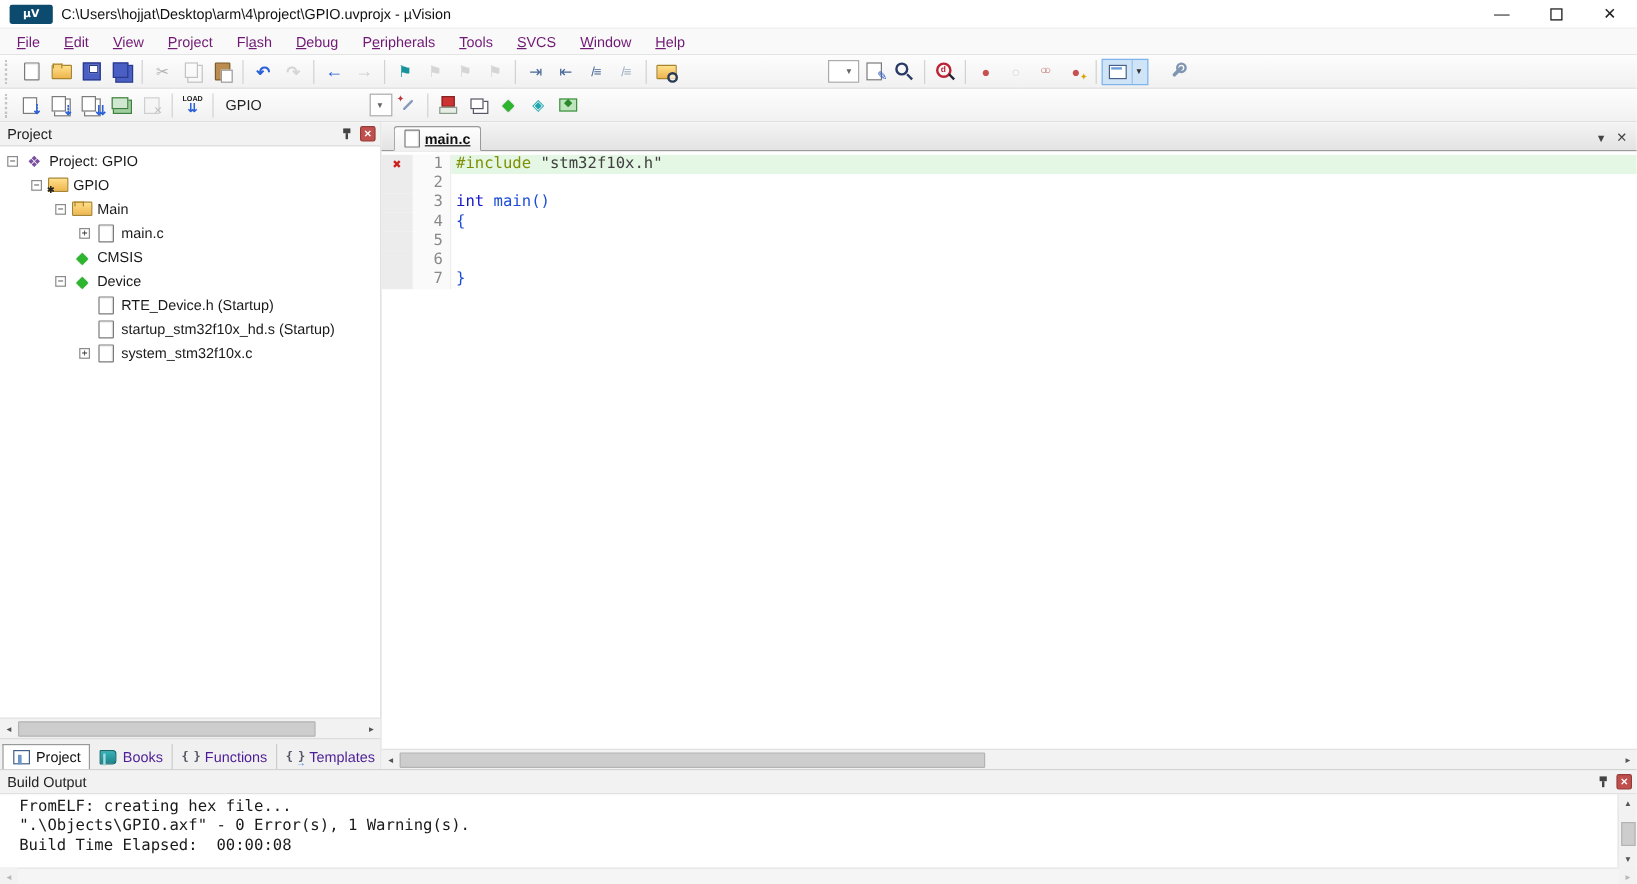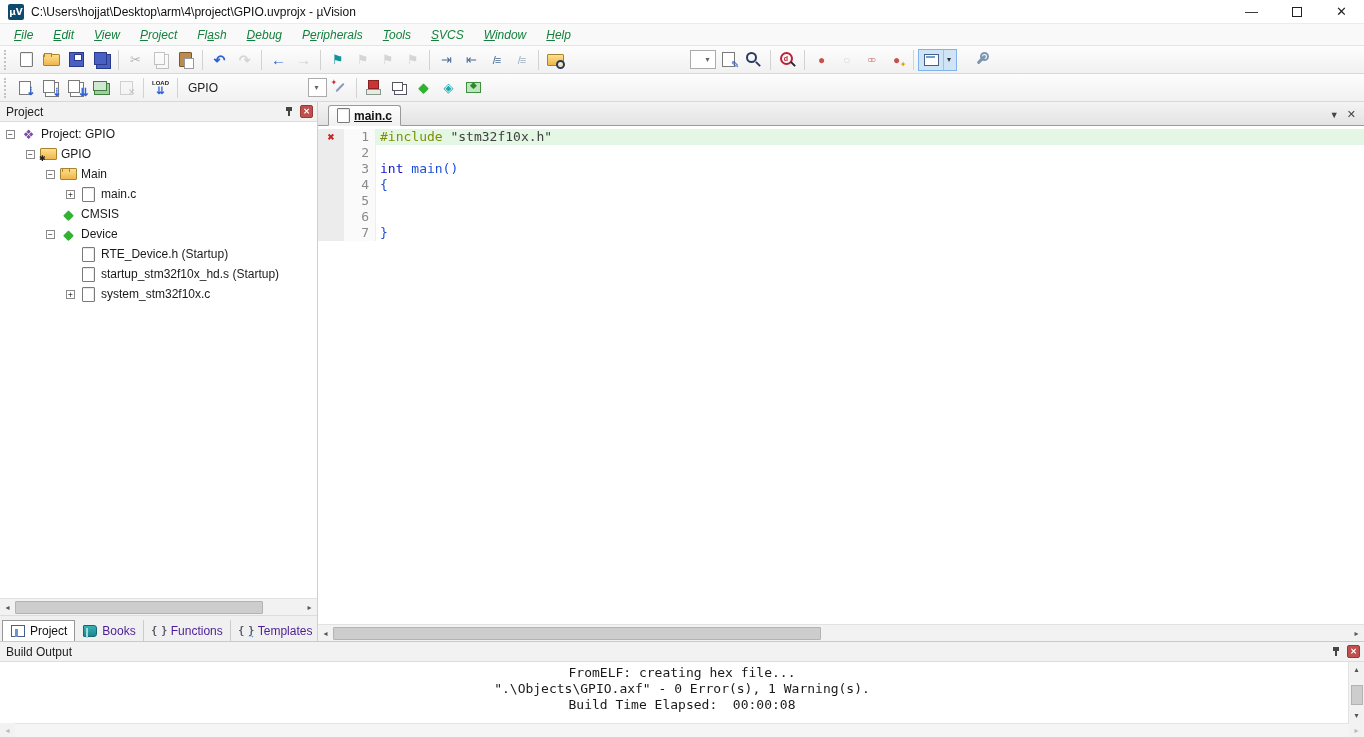--- a/index.html
+++ b/index.html
@@ -2,32 +2,32 @@
 <html><head>
 <meta charset="utf-8">
 <style>
   * { box-sizing: border-box; margin: 0; padding: 0; }
   html,body { width:1364px; height:737px; overflow:hidden; }
   body { font-family:"Liberation Sans", sans-serif; font-size:12px; color:#1a1a1a; background:#fff; }
   #app { width:1364px; height:737px; display:flex; flex-direction:column; background:#fff; }
 
   
   #titlebar { height:24px; display:flex; align-items:center; background:#fff; border-bottom:1px solid #ececec; }
-  #logo { width:16px; height:16px; margin:0 7px 0 8px; background:#0c4a6e; color:#fff; border-radius:2px;
+  #logo { width:36px; height:16px; margin:0 7px 0 8px; background:#0c4a6e; color:#fff; border-radius:2px;
           font:bold 9px/16px "DejaVu Sans",sans-serif; text-align:center; }
   #title { font-size:12px; color:#111; }
   #wincontrols { margin-left:auto; display:flex; height:100%; }
   .wc { width:45px; height:100%; display:flex; align-items:center; justify-content:center; color:#222; font-size:13px; }
   .resto { position:relative; width:10px; height:10px; }
   .resto::before { content:""; position:absolute; right:0; top:0; width:8px; height:8px; border:1px solid #222; }
   .resto::after  { content:""; position:absolute; left:0; bottom:0; width:8px; height:8px; border:1px solid #222; background:#fff; }
 
   
   #menubar { height:22px; display:flex; align-items:center; background:#f9f9f9; border-bottom:1px solid #e4e4e4; padding-left:4px; }
-  .menu-item { padding:3px 10px; color:#15803d; cursor:default;font-style:italic; }
+  .menu-item { padding:3px 10px; color:#701a75; cursor:default; }
   .menu-item u { text-decoration:underline; }
 
   
   .tbar { height:28px; display:flex; align-items:center; background:linear-gradient(#fdfdfd,#f1f1f1);
           border-bottom:1px solid #d8d8d8; padding-left:2px; }
   .tbar::before { content:""; width:3px; height:20px; margin:0 5px 0 2px; border-left:2px dotted #c3c3c3; }
   .tsep { width:1px; height:20px; background:#d2d2d2; margin:0 4px; flex:none; }
   .tspace { flex:none; }
   .tbtn { width:25px; height:24px; border:none; background:transparent; display:flex; align-items:center; justify-content:center; flex:none; }
   .tbtn.dis { opacity:.42; filter:grayscale(.9); }
@@ -184,21 +184,21 @@
   .errx { color:#cc2222; font-weight:bold; font-size:12px; line-height:12px; }
   .cnum { width:32px; flex:none; background:#fafafa; color:#8a8a8a; text-align:right; padding-right:6px; border-right:1px solid #eee; }
   .ctext { flex:1; padding-left:4px; color:#1a1a1a; }
   .ctext.hl { background:#e4f6e4; }
   .c-pp { color:#7f8f00; }
   .c-str { color:#404040; }
   .c-kw { color:#1414c8; }
   .c-pl { color:#1d4ed8; }
 
   
-  #buildout { height:96px; flex:none; display:flex; flex-direction:column; border-top:1px solid #c9c9c9;text-align:center; }
+  #buildout { height:96px; flex:none; display:flex; flex-direction:column; border-top:1px solid #c9c9c9; }
   #bo-body { flex:1; display:flex; min-height:0; }
   #bo-lines { flex:1; background:#fff; font:13px/16px "DejaVu Sans Mono",monospace; padding:3px 0 0 16px; white-space:pre; overflow:hidden; }
   #bo-hscroll { height:14px; flex:none; background:#f5f5f5; display:flex; align-items:center; justify-content:space-between; border-top:1px solid #e5e5e5; }
 
   
   #statusbar { height:23px; flex:none; display:flex; align-items:stretch; background:#f0f0f0; border-top:1px solid #d0d0d0; color:#444; }
   .sseg { display:flex; align-items:center; border-left:1px solid #dcdcdc; }
   #st-debugger { width:155px; padding-left:10px; }
   #st-spacer2 { width:110px; }
   #st-cursor { width:100px; padding-left:14px; }

